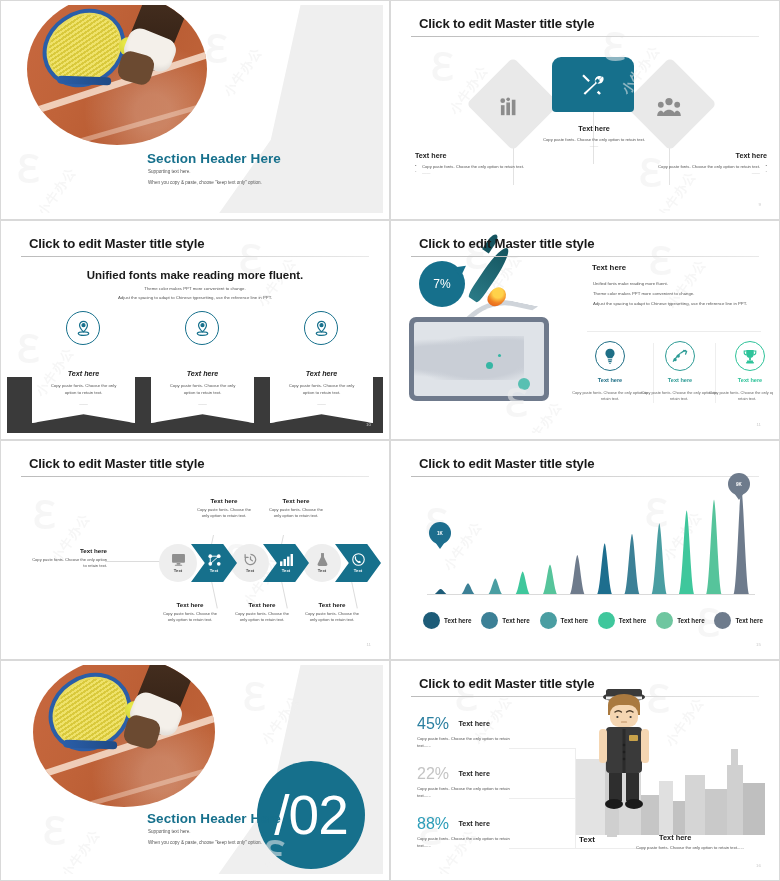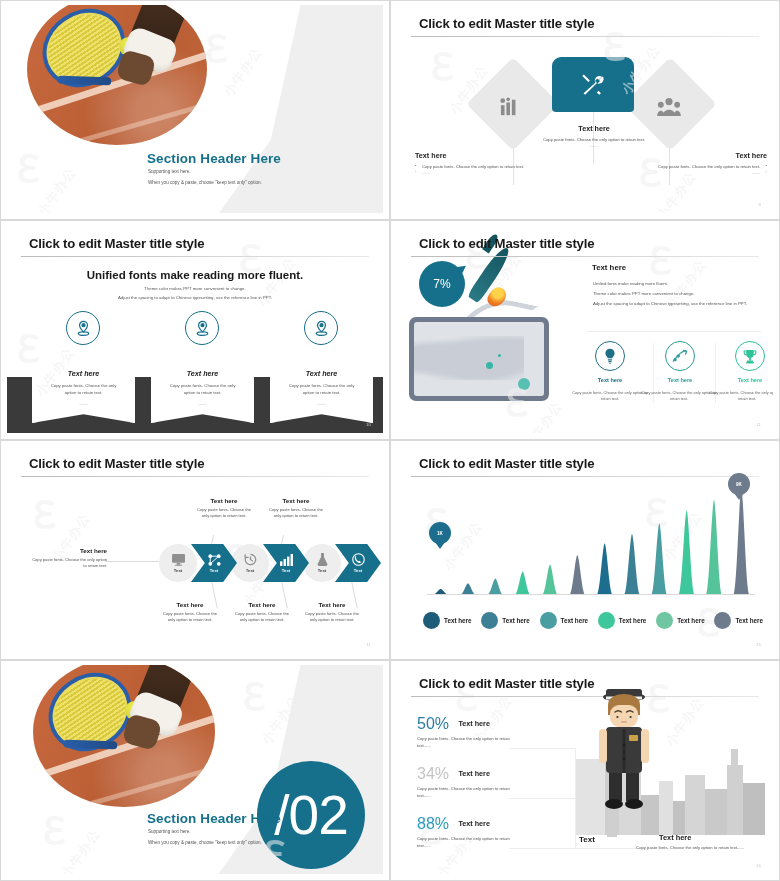--- a/index.html
+++ b/index.html
@@ -634,26 +634,26 @@
         <span class="sm" style="left:68px;top:46px;transform:rotate(-55deg);">小牛办公</span>
         <span class="big" style="left:250px;top:6px;">ℇ</span>
         <span class="sm" style="left:260px;top:48px;transform:rotate(-55deg);">小牛办公</span>
         <span class="big" style="left:22px;top:138px;">ℇ</span>
         <span class="sm" style="left:32px;top:180px;transform:rotate(-55deg);">小牛办公</span>
       </div>
       <div class="mtitle">Click to edit Master title style</div>
       <div class="titlerule"></div>
 
       <div class="pct-row" style="left:20px;top:50px;">
-        <span class="pct-num" style="color:#2B7FA0;">50%</span>
+        <span class="pct-num" style="color:#2B7FA0;">45%</span>
         <span class="pct-lbl">Text here</span>
         <div class="pct-body">Copy paste fonts. Choose the only option to retain text......</div>
       </div>
       <div class="pct-row" style="left:20px;top:100px;">
-        <span class="pct-num" style="color:#C4C4C4;">34%</span>
+        <span class="pct-num" style="color:#C4C4C4;">22%</span>
         <span class="pct-lbl">Text here</span>
         <div class="pct-body">Copy paste fonts. Choose the only option to retain text......</div>
       </div>
       <div class="pct-row" style="left:20px;top:150px;">
         <span class="pct-num" style="color:#2B9CB8;">88%</span>
         <span class="pct-lbl">Text here</span>
         <div class="pct-body">Copy paste fonts. Choose the only option to retain text......</div>
       </div>
 
       <div class="hline" style="left:112px;top:83px;width:66px;"></div>

